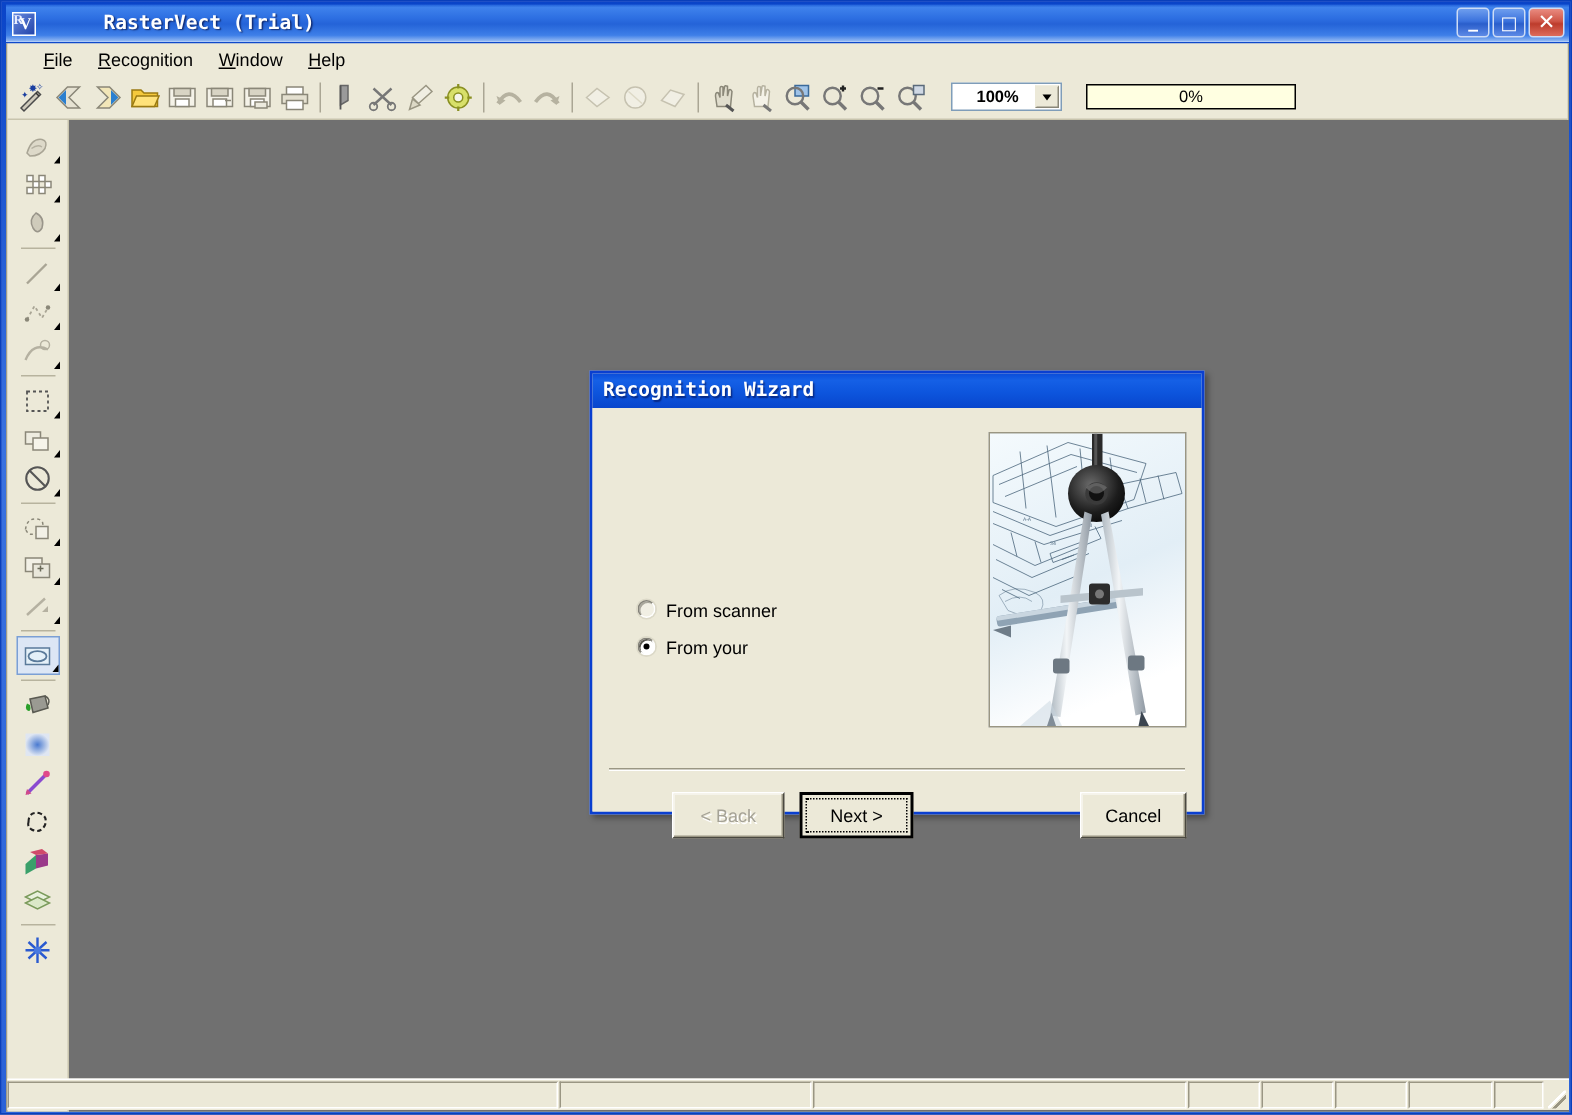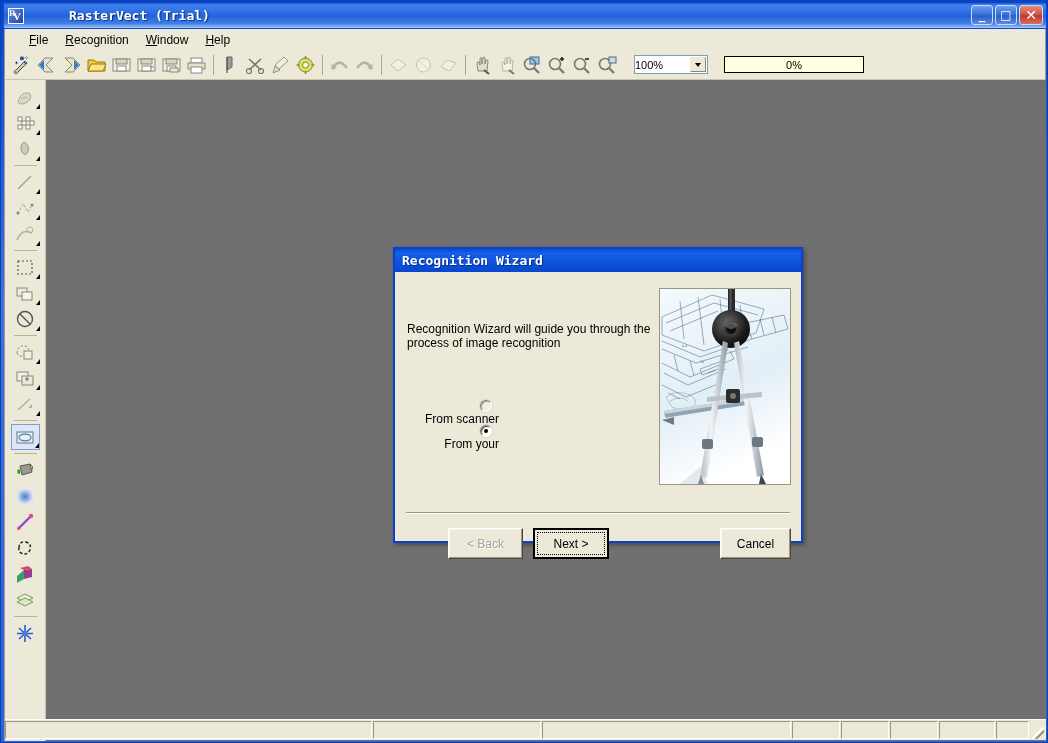--- a/index.html
+++ b/index.html
@@ -167,22 +167,22 @@
     background: #ffffff;
     border: 1px solid #7f9db9;
     box-sizing: border-box;
     display: flex;
     align-items: center;
     font-size: 11px;
     position: relative;
     flex: 0 0 auto;
   }
   #zoom-value {
-    padding-left: 0;
-    font-weight: normal;
+    padding-left: 16px;
+    font-weight: bold;
     font-family: "Liberation Sans", sans-serif;
     color: #000;
   }
   #zoom-arrow {
     position: absolute;
     right: 1px; top: 1px;
     width: 16px; height: 15px;
     background: #ece9d8;
     border: 1px solid #ece9d8;
     border-right-color:#8a8778; border-bottom-color:#8a8778;
@@ -335,25 +335,24 @@
     font-family: "Liberation Sans", sans-serif;
   }
   #dlg-para2 { margin-top: 17px; }
 
   #radio-group {
     position: absolute;
     left: 30px; top: 128px;
   }
   .radio-row {
     display: flex;
-    align-items: flex-end;
+    align-items: flex-start;
     height: 20px;
     margin-bottom: 5px;
     cursor: default;
-    flex-direction: column;
   }
   .radio-dot {
     width: 12px; height: 12px;
     border-radius: 50%;
     background: #ffffff;
     border: 1px solid;
     border-color: #848279 #ffffff #ffffff #848279;
     box-shadow: inset 1px 1px 0 #5a5850, 0 0 0 1px #dcd9c8;
     box-sizing: border-box;
     position: relative;
@@ -864,21 +863,20 @@
 
   <div id="dialog">
 
     <div id="dlg-titlebar">
       <span id="dlg-title">Recognition Wizard</span>
     </div>
 
     <div id="dlg-body">
 
       <div id="dlg-text">
-        <div class="dlg-para">Recognition Wizard will guide you through the process of image recognition</div>
       </div>
 
       <div id="radio-group">
         <div class="radio-row">
           <span class="radio-dot disabled"></span>
           <span class="radio-label disabled">From scanner</span>
         </div>
         <div class="radio-row">
           <span class="radio-dot checked"></span>
           <span class="radio-label">From your</span>

